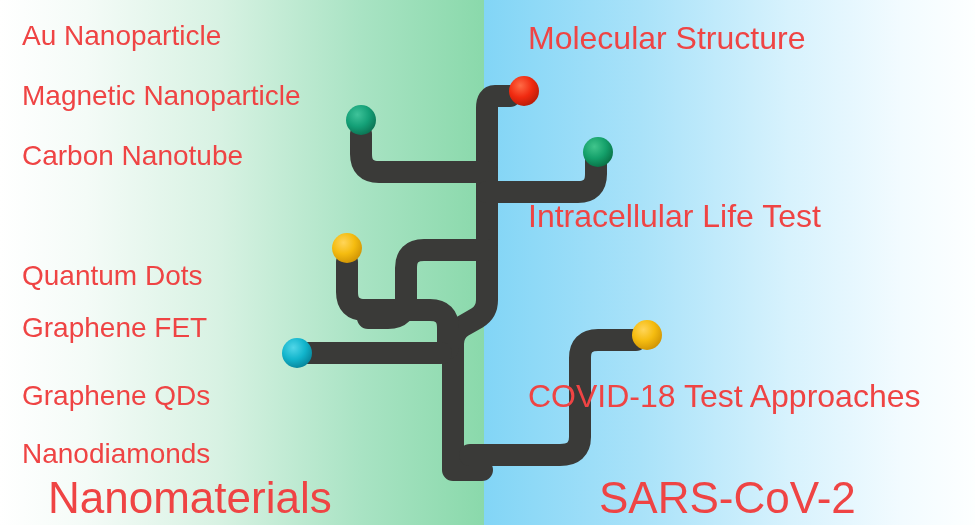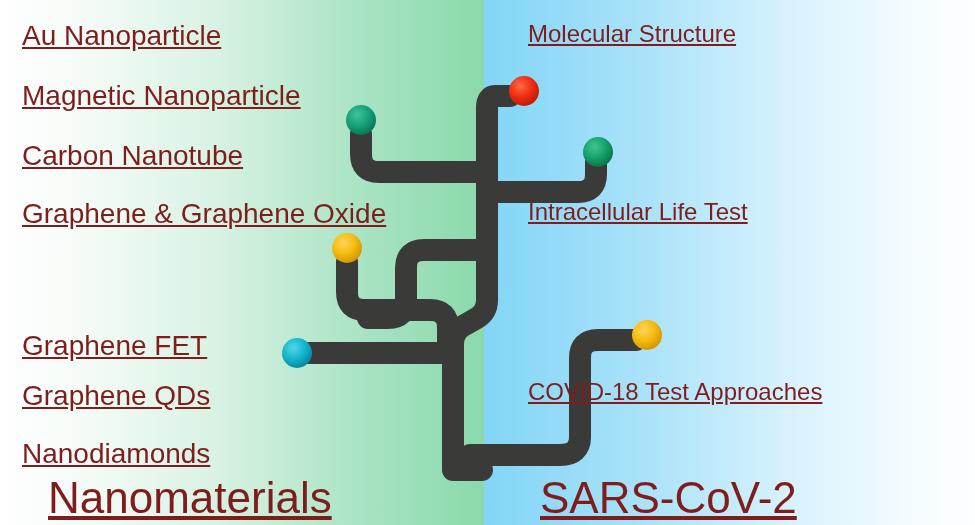--- a/index.html
+++ b/index.html
@@ -37,31 +37,30 @@
     position: absolute;
     left: 0;
     top: 0;
     width: 975px;
     height: 525px;
   }
 
   
   .label {
     position: absolute;
-    color: #7f1d1d;
+    color: #ef4444;
     white-space: nowrap;
     line-height: 1;
-    text-decoration: underline;
   }
   .nano-label {
     font-size: 28px;
     left: 22px;
   }
   .virus-label {
-    font-size: 24px;
+    font-size: 32px;
   }
   .footer-label {
     font-size: 44px;
   }
 </style>
 </head>
 <body>
 
 <div id="stage">
 
@@ -120,25 +119,25 @@
       <circle cx="598" cy="152" r="15" fill="url(#g-green)"></circle>
       <circle cx="347" cy="248" r="15" fill="url(#g-yellow)"></circle>
       <circle cx="297" cy="353" r="15" fill="url(#g-cyan)"></circle>
       <circle cx="647" cy="335" r="15" fill="url(#g-yellow)"></circle>
     </g>
   </svg>
 
   <div class="label nano-label" style="top:22px">Au Nanoparticle</div>
   <div class="label nano-label" style="top:82px">Magnetic Nanoparticle</div>
   <div class="label nano-label" style="top:142px">Carbon Nanotube</div>
-  <div class="label nano-label" style="top:200px">Graphene &amp; Graphene Oxide</div>
-  <div class="label nano-label" style="top:332px">Graphene FET</div>
+  <div class="label nano-label" style="top:262px">Quantum Dots</div>
+  <div class="label nano-label" style="top:314px">Graphene FET</div>
   <div class="label nano-label" style="top:440px">Nanodiamonds</div>
   <div class="label nano-label" style="top:382px">Graphene QDs</div>
 
   <div class="label virus-label" style="left:528px; top:22px">Molecular Structure</div>
   <div class="label virus-label" style="left:528px; top:200px">Intracellular Life Test</div>
   <div class="label virus-label" style="left:528px; top:380px">COVID-18 Test Approaches</div>
 
   <div class="label footer-label" style="left:48px;  top:476px">Nanomaterials</div>
-  <div class="label footer-label" style="left:540px; top:476px">SARS-CoV-2</div>
+  <div class="label footer-label" style="left:599px; top:476px">SARS-CoV-2</div>
 
 </div>
 
 </body></html>

